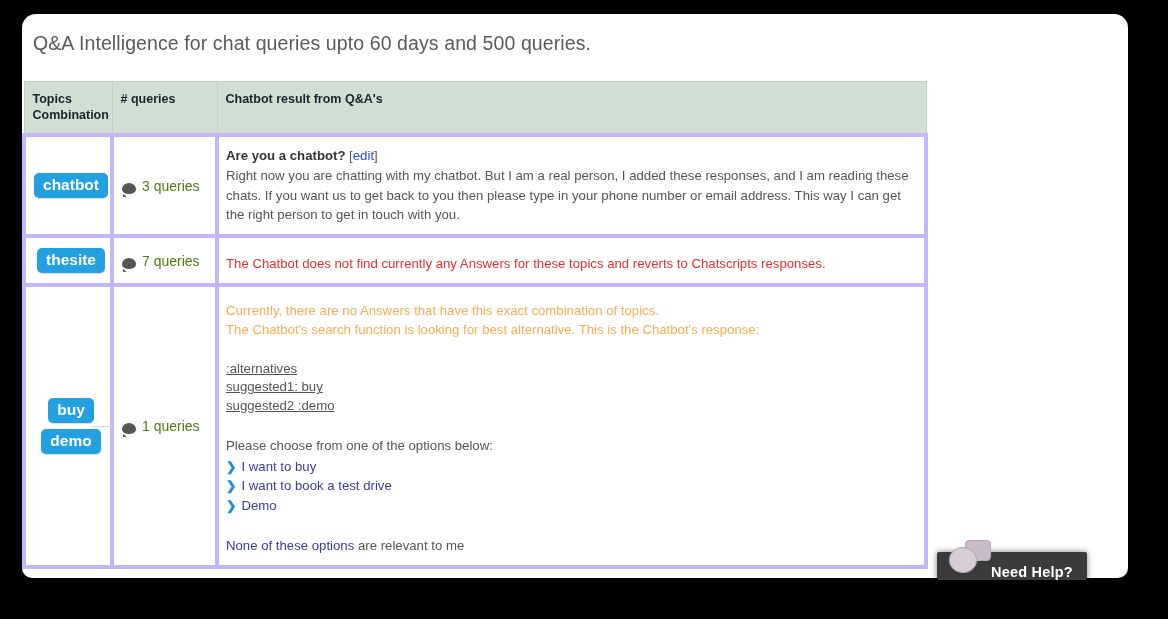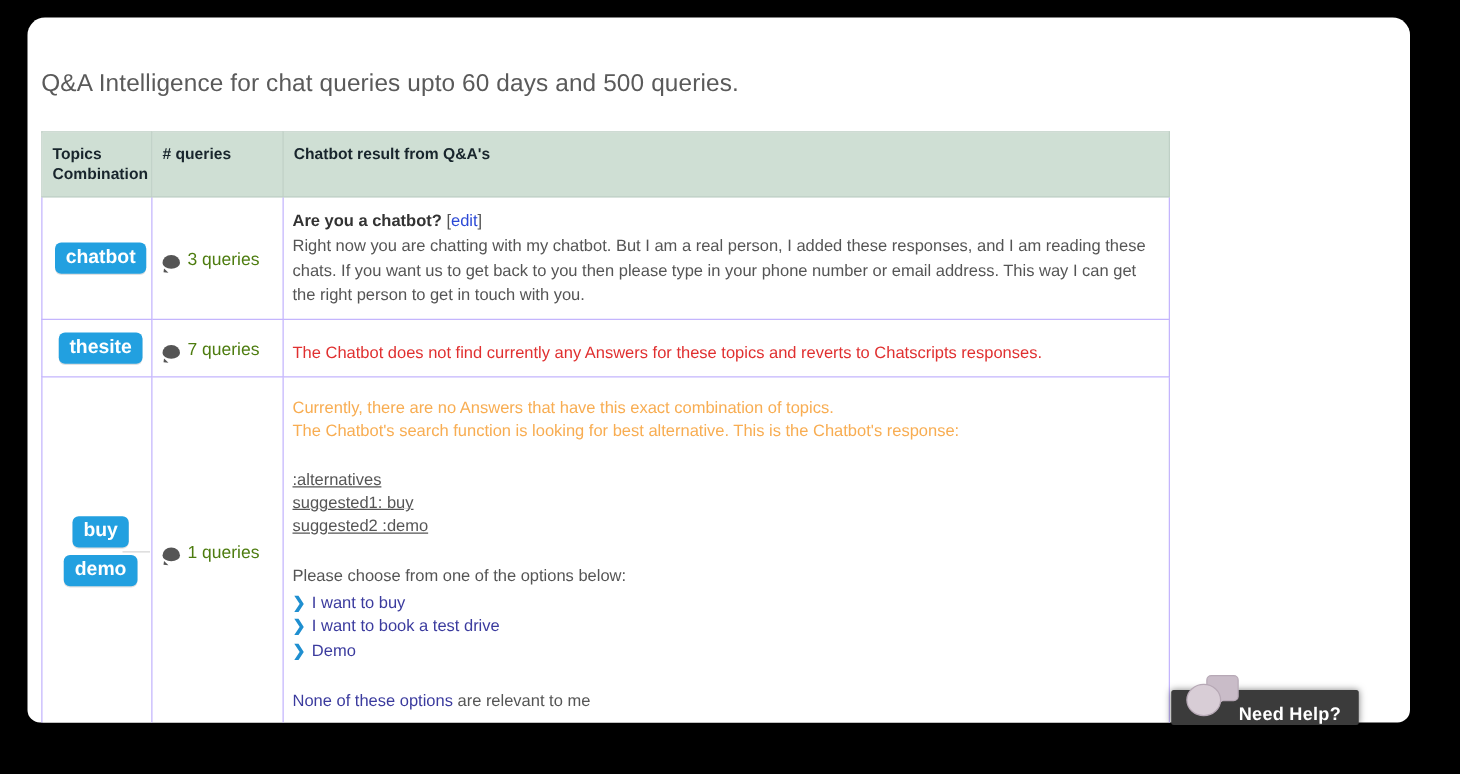--- a/index.html
+++ b/index.html
@@ -30,23 +30,22 @@
     height: 564px;
     background: #ffffff;
     border-radius: 14px 14px 10px 10px;
     overflow: hidden;
   }
 
   
   .page-head {
     display: flex;
     align-items: flex-start;
-    padding: 4px 0 0 11px;
+    padding: 18px 0 0 11px;
     gap: 44px;
-    margin-top: 38px;
   }
   .page-title {
     font-size: 19.5px;
     color: #5a5a5a;
     font-weight: 400;
     white-space: nowrap;
     letter-spacing: .1px;
   }
   .refresh-btn {
     font-family: "Liberation Sans", sans-serif;
@@ -57,38 +56,37 @@
     border: 1px solid #c9c9c9;
     border-radius: 2px;
     padding: 9px 19px 10px 19px;
     cursor: pointer;
     line-height: 1;
   }
 
   
   table.qa {
     border-collapse: collapse;
-    margin-left: 11px;
     margin-top: 26px;
     width: 902px;
     table-layout: fixed;
   }
   table.qa th {
     background: #cfdfd4;
     color: #18252c;
     font-size: 12.5px;
     font-weight: bold;
     text-align: left;
     vertical-align: top;
     padding: 9px 8px 10px 8px;
     border: 1px solid #bfd0c5;
     line-height: 1.28;
   }
   table.qa td {
-    border: 1px solid #c4b5fd;
+    border: 4px solid #c4b5fd;
     vertical-align: middle;
     padding: 0;
     background: #fff;
   }
   col.c-topics   { width: 88px; }
   col.c-queries  { width: 105px; }
   col.c-result   { width: 709px; }
 
   .topics-cell {
     padding: 8px 0 8px 6px;

